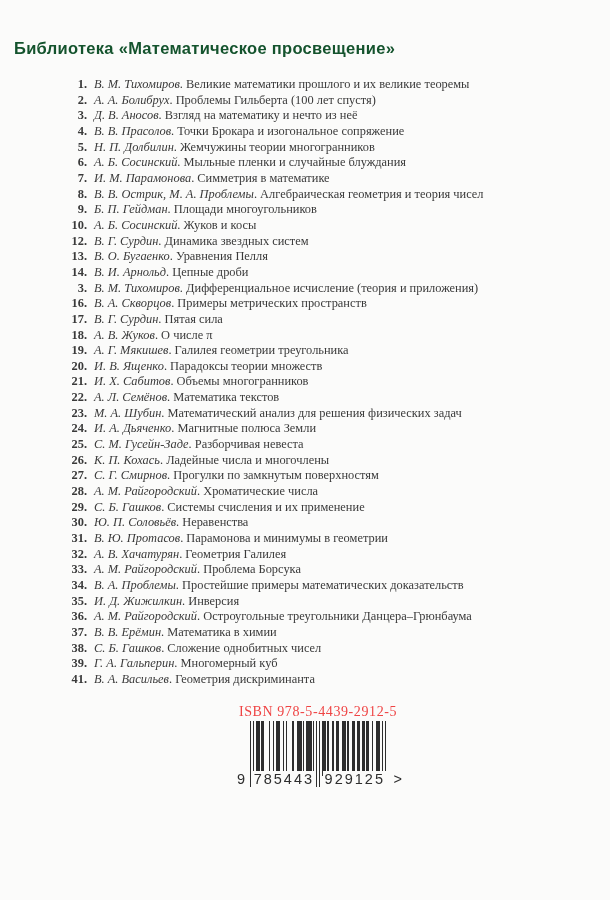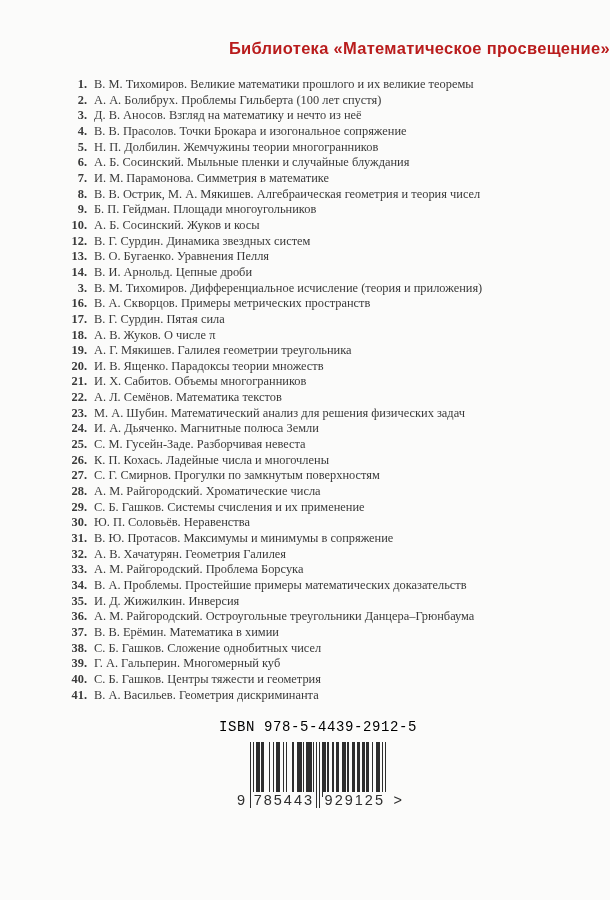--- a/index.html
+++ b/index.html
@@ -10,58 +10,59 @@
     font-family:"Liberation Serif", serif;
     color:#3a3a3a;
   }
   .page{
     width:610px;height:900px;
     padding-top:38px;
     padding-left:14px;
     box-sizing:border-box;
   }
   .series-title{
-    text-align:right;
+    text-align:left;
     font-family:"Liberation Sans", sans-serif;
     font-weight:bold;
     font-size:16.5px;
     letter-spacing:0.3px;
-    color:#b91c1c;
+    color:#14532d;
     line-height:20px;
     margin-bottom:19px;
   }
   .book-list{
     margin-left:43px;
     font-size:12.4px;
   }
   .book-row{
     height:15.66px;
     line-height:15.66px;
     white-space:nowrap;
   }
   .book-row .num{
     display:inline-block;
     width:30px;
     text-align:right;
     font-weight:bold;
     margin-right:7px;
   }
   .book-row .author{
+    font-style:italic;
   }
   .isbn-block{
     margin-top:16px;
   }
   .isbn-label{
     text-align:center;
-    font-family:Liberation Mono, monospace;
+    font-family:Liberation Serif, serif;
     font-size:14px;
     letter-spacing:0.6px;
-    color:#000000;
+    color:#ef4444;
     margin-left:12px;
-    margin-bottom:7px;
+    margin-bottom:1px;
   }
   .barcode{
     position:relative;
     width:136px;
     height:74px;
     margin:0 auto;
     transform:translateX(6px);
   }
   .barcode svg{display:block;}
   .bc-digits{
@@ -92,21 +93,21 @@
   <div class="series-title">Библиотека «Математическое просвещение»</div>
 
   <div class="book-list">
       <div class="book-row"><span class="num">1.</span><span class="author">В. М. Тихомиров</span><span>. </span><span>Великие математики прошлого и их великие теоремы</span></div>
       <div class="book-row"><span class="num">2.</span><span class="author">А. А. Болибрух</span><span>. </span><span>Проблемы Гильберта (100 лет спустя)</span></div>
       <div class="book-row"><span class="num">3.</span><span class="author">Д. В. Аносов</span><span>. </span><span>Взгляд на математику и нечто из неё</span></div>
       <div class="book-row"><span class="num">4.</span><span class="author">В. В. Прасолов</span><span>. </span><span>Точки Брокара и изогональное сопряжение</span></div>
       <div class="book-row"><span class="num">5.</span><span class="author">Н. П. Долбилин</span><span>. </span><span>Жемчужины теории многогранников</span></div>
       <div class="book-row"><span class="num">6.</span><span class="author">А. Б. Сосинский</span><span>. </span><span>Мыльные пленки и случайные блуждания</span></div>
       <div class="book-row"><span class="num">7.</span><span class="author">И. М. Парамонова</span><span>. </span><span>Симметрия в математике</span></div>
-      <div class="book-row"><span class="num">8.</span><span class="author">В. В. Острик, М. А. Мякишев</span><span>. </span><span>Алгебраическая геометрия и теория чисел</span></div>
+      <div class="book-row"><span class="num">8.</span><span class="author">В. В. Острик, М. А. Проблемы</span><span>. </span><span>Алгебраическая геометрия и теория чисел</span></div>
       <div class="book-row"><span class="num">9.</span><span class="author">Б. П. Гейдман</span><span>. </span><span>Площади многоугольников</span></div>
       <div class="book-row"><span class="num">10.</span><span class="author">А. Б. Сосинский</span><span>. </span><span>Жуков и косы</span></div>
       <div class="book-row"><span class="num">12.</span><span class="author">В. Г. Сурдин</span><span>. </span><span>Динамика звездных систем</span></div>
       <div class="book-row"><span class="num">13.</span><span class="author">В. О. Бугаенко</span><span>. </span><span>Уравнения Пелля</span></div>
       <div class="book-row"><span class="num">14.</span><span class="author">В. И. Арнольд</span><span>. </span><span>Цепные дроби</span></div>
       <div class="book-row"><span class="num">3.</span><span class="author">В. М. Тихомиров</span><span>. </span><span>Дифференциальное исчисление (теория и приложения)</span></div>
       <div class="book-row"><span class="num">16.</span><span class="author">В. А. Скворцов</span><span>. </span><span>Примеры метрических пространств</span></div>
       <div class="book-row"><span class="num">17.</span><span class="author">В. Г. Сурдин</span><span>. </span><span>Пятая сила</span></div>
       <div class="book-row"><span class="num">18.</span><span class="author">А. В. Жуков</span><span>. </span><span>О числе π</span></div>
       <div class="book-row"><span class="num">19.</span><span class="author">А. Г. Мякишев</span><span>. </span><span>Галилея геометрии треугольника</span></div>
@@ -114,30 +115,29 @@
       <div class="book-row"><span class="num">21.</span><span class="author">И. Х. Сабитов</span><span>. </span><span>Объемы многогранников</span></div>
       <div class="book-row"><span class="num">22.</span><span class="author">А. Л. Семёнов</span><span>. </span><span>Математика текстов</span></div>
       <div class="book-row"><span class="num">23.</span><span class="author">М. А. Шубин</span><span>. </span><span>Математический анализ для решения физических задач</span></div>
       <div class="book-row"><span class="num">24.</span><span class="author">И. А. Дьяченко</span><span>. </span><span>Магнитные полюса Земли</span></div>
       <div class="book-row"><span class="num">25.</span><span class="author">С. М. Гусейн-Заде</span><span>. </span><span>Разборчивая невеста</span></div>
       <div class="book-row"><span class="num">26.</span><span class="author">К. П. Кохась</span><span>. </span><span>Ладейные числа и многочлены</span></div>
       <div class="book-row"><span class="num">27.</span><span class="author">С. Г. Смирнов</span><span>. </span><span>Прогулки по замкнутым поверхностям</span></div>
       <div class="book-row"><span class="num">28.</span><span class="author">А. М. Райгородский</span><span>. </span><span>Хроматические числа</span></div>
       <div class="book-row"><span class="num">29.</span><span class="author">С. Б. Гашков</span><span>. </span><span>Системы счисления и их применение</span></div>
       <div class="book-row"><span class="num">30.</span><span class="author">Ю. П. Соловьёв</span><span>. </span><span>Неравенства</span></div>
-      <div class="book-row"><span class="num">31.</span><span class="author">В. Ю. Протасов</span><span>. </span><span>Максимумы и минимумы в сопряжение</span></div>
+      <div class="book-row"><span class="num">31.</span><span class="author">В. Ю. Протасов</span><span>. </span><span>Парамонова и минимумы в геометрии</span></div>
       <div class="book-row"><span class="num">32.</span><span class="author">А. В. Хачатурян</span><span>. </span><span>Геометрия Галилея</span></div>
       <div class="book-row"><span class="num">33.</span><span class="author">А. М. Райгородский</span><span>. </span><span>Проблема Борсука</span></div>
       <div class="book-row"><span class="num">34.</span><span class="author">В. А. Проблемы</span><span>. </span><span>Простейшие примеры математических доказательств</span></div>
       <div class="book-row"><span class="num">35.</span><span class="author">И. Д. Жижилкин</span><span>. </span><span>Инверсия</span></div>
       <div class="book-row"><span class="num">36.</span><span class="author">А. М. Райгородский</span><span>. </span><span>Остроугольные треугольники Данцера–Грюнбаума</span></div>
       <div class="book-row"><span class="num">37.</span><span class="author">В. В. Ерёмин</span><span>. </span><span>Математика в химии</span></div>
       <div class="book-row"><span class="num">38.</span><span class="author">С. Б. Гашков</span><span>. </span><span>Сложение однобитных чисел</span></div>
       <div class="book-row"><span class="num">39.</span><span class="author">Г. А. Гальперин</span><span>. </span><span>Многомерный куб</span></div>
-      <div class="book-row"><span class="num">40.</span><span class="author">С. Б. Гашков</span><span>. </span><span>Центры тяжести и геометрия</span></div>
       <div class="book-row"><span class="num">41.</span><span class="author">В. А. Васильев</span><span>. </span><span>Геометрия дискриминанта</span></div>
     </div>
 
   <div class="isbn-block">
     <div class="isbn-label">ISBN 978-5-4439-2912-5</div>
 
     <div class="barcode">
       <svg width="136" height="66" viewBox="0 0 95 66" preserveAspectRatio="none" shape-rendering="crispEdges">
           <rect x="0" y="0" width="1" height="66" fill="#2e2e2e"></rect>
           <rect x="2" y="0" width="1" height="66" fill="#2e2e2e"></rect>

